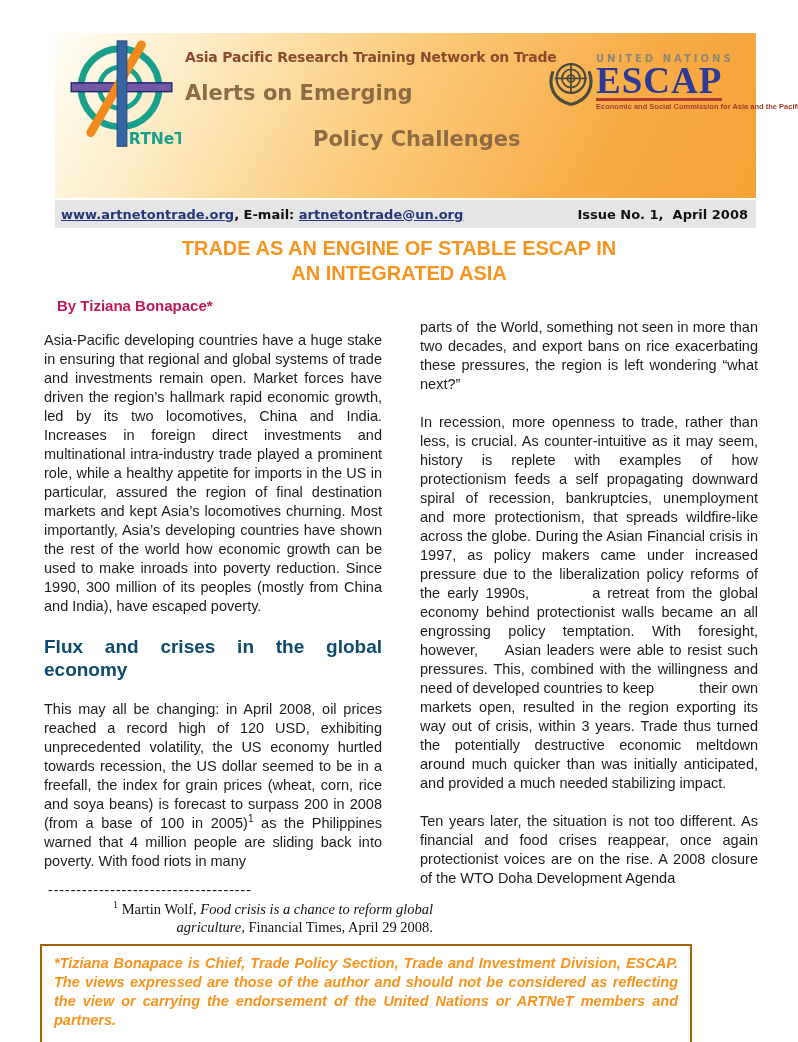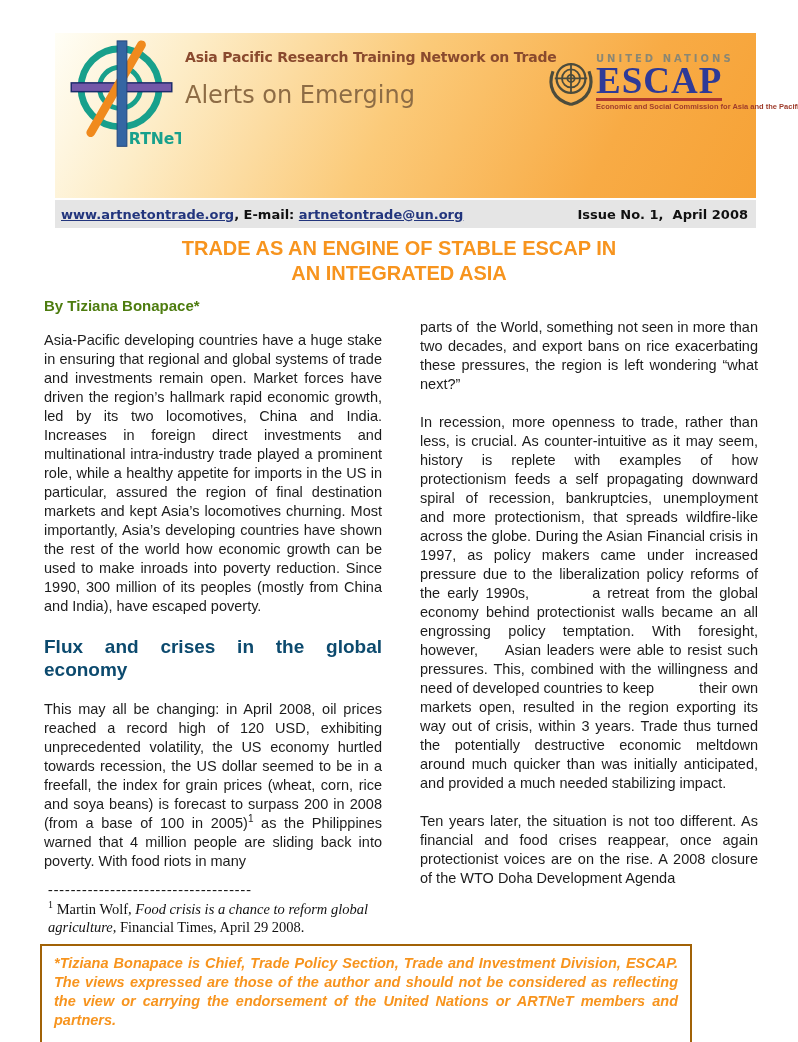--- a/index.html
+++ b/index.html
@@ -5,22 +5,22 @@
   html,body{margin:0;padding:0;background:#ffffff;}
   .page{position:relative;width:798px;height:1042px;background:#ffffff;overflow:hidden;
         font-family:"Liberation Sans",sans-serif;color:#1c1c1c;}
 
   
   .header-band{position:absolute;left:55px;top:33px;width:701px;height:165px;
     background:linear-gradient(118deg,#fffef6 0%,#fdedc8 18%,#fbca79 48%,#f8ab45 78%,#f6a236 100%);}
   .artnet-logo{position:absolute;left:8px;top:4px;width:118px;height:122px;}
   .network-name{position:absolute;left:130px;top:16px;font-family:"DejaVu Sans",sans-serif;
     font-weight:bold;font-size:14px;letter-spacing:-0.2px;color:#8a4a2e;}
-  .alerts-line{position:absolute;font-family:"DejaVu Sans",sans-serif;font-weight:normal;
-    font-size:24px;color:#8d6c45;white-space:nowrap;}
+  .alerts-line{position:absolute;font-family:"DejaVu Sans",sans-serif;font-weight:bold;
+    font-size:21px;color:#8d6c45;white-space:nowrap;}
   .alerts-line1{left:130px;top:48px;}
   .alerts-line2{left:258px;top:94px;}
 
   
   .escap-logo{position:absolute;right:6px;top:20px;width:206px;height:66px;}
   .un-emblem{position:absolute;left:0;top:2px;width:54px;height:54px;}
   .escap-text{position:absolute;left:52px;top:0;width:154px;}
   .un-nations{font-family:"DejaVu Sans",sans-serif;font-weight:bold;font-size:10px;
     letter-spacing:3px;color:#8a8774;white-space:nowrap;}
   .escap-acronym{font-family:"Liberation Serif",serif;font-weight:bold;font-size:37px;
@@ -32,35 +32,35 @@
   .info-bar{position:absolute;left:55px;top:200px;width:701px;height:28px;background:#e5e5e5;
     display:flex;align-items:center;justify-content:space-between;box-sizing:border-box;
     padding:0 8px 0 6px;font-family:"DejaVu Sans",sans-serif;font-weight:bold;font-size:13px;color:#111;}
   .info-links{white-space:nowrap;}
   .link{color:#22357d;text-decoration:underline;cursor:pointer;}
   .issue{white-space:nowrap;color:#111;}
 
   
   .article-title{position:absolute;left:0;top:236px;width:798px;text-align:center;
     font-weight:bold;font-size:20px;line-height:25px;color:#f7941e;}
-  .byline{position:absolute;left:44px;top:297px;font-weight:bold;font-size:15px;color:#4d7c0f;}
+  .byline{position:absolute;left:57px;top:297px;font-weight:bold;font-size:15px;color:#be185d;}
 
   .columns{position:absolute;left:44px;top:318px;width:714px;display:flex;gap:38px;}
   .col{width:346px;font-size:14.5px;line-height:19px;text-align:justify;color:#1c1c1c;}
   .col-left{padding-top:13px;}
   .col p{margin:0 0 19px 0;}
   .section-heading{font-weight:bold;font-size:19px;line-height:23px;color:#0c4a6e;
     margin:9px 0 19px 0;}
   .section-heading .jline{display:block;text-align:justify;text-align-last:justify;}
   sup{font-size:10px;vertical-align:super;line-height:0;}
 
   
   .footnote{position:absolute;left:48px;top:882px;width:385px;}
   .fn-divider{font-family:"Liberation Serif",serif;font-size:14px;letter-spacing:1px;color:#111;}
-  .fn-text{font-family:"Liberation Serif",serif;font-size:14.5px;line-height:18px;color:#111;margin-top:2px;}
+  .fn-text{font-family:"Liberation Serif",serif;font-size:14.5px;line-height:18px;color:#111;margin-top:2px;text-align:right;}
   .fn-italic{font-style:italic;}
 
   
   .disclaimer-box{position:absolute;left:40px;top:944px;width:652px;box-sizing:border-box;
     border:2px solid #a16207;padding:8px 12px 26px 12px;}
   .disclaimer-text{font-weight:bold;font-style:italic;font-size:14.5px;line-height:19px;
     text-align:justify;color:#f7941e;}
 </style>
 </head>
 <body>
@@ -73,20 +73,21 @@
       <circle cx="58" cy="52" r="40" fill="none" stroke="#18A08C" stroke-width="7"></circle>
       <circle cx="58" cy="52" r="21" fill="none" stroke="#18A08C" stroke-width="5"></circle>
       <rect x="8" y="47" width="103" height="9" fill="#7458A8" stroke="#1B2A6B" stroke-width="1.5"></rect>
       <line x1="28" y1="98" x2="80" y2="8" stroke="#F08A1D" stroke-width="9" stroke-linecap="round"></line>
       <rect x="55" y="4" width="10" height="108" fill="#3566A3" stroke="#22457C" stroke-width="1"></rect>
       <text x="67" y="110" font-family="DejaVu Sans, sans-serif" font-weight="bold" font-size="16" fill="#18A08C">RTNeT</text>
     </svg>
 
     <div class="network-name">Asia Pacific Research Training Network on Trade</div>
     <div class="alerts-line alerts-line1">Alerts on Emerging</div>
+    <div class="alerts-line alerts-line2">Policy Challenges</div>
 
     <div class="escap-logo">
       <svg class="un-emblem" viewBox="0 0 60 60" xmlns="http://www.w3.org/2000/svg">
         <g stroke="#4b4b3c" fill="none">
           <circle cx="30" cy="26" r="16" stroke-width="2.5"></circle>
           <circle cx="30" cy="26" r="10" stroke-width="2"></circle>
           <circle cx="30" cy="26" r="4" stroke-width="2"></circle>
           <line x1="12" y1="26" x2="48" y2="26" stroke-width="2"></line>
           <line x1="30" y1="9" x2="30" y2="43" stroke-width="2"></line>
           <path d="M10,18 C4,34 10,50 30,55" stroke-width="3.5"></path>

